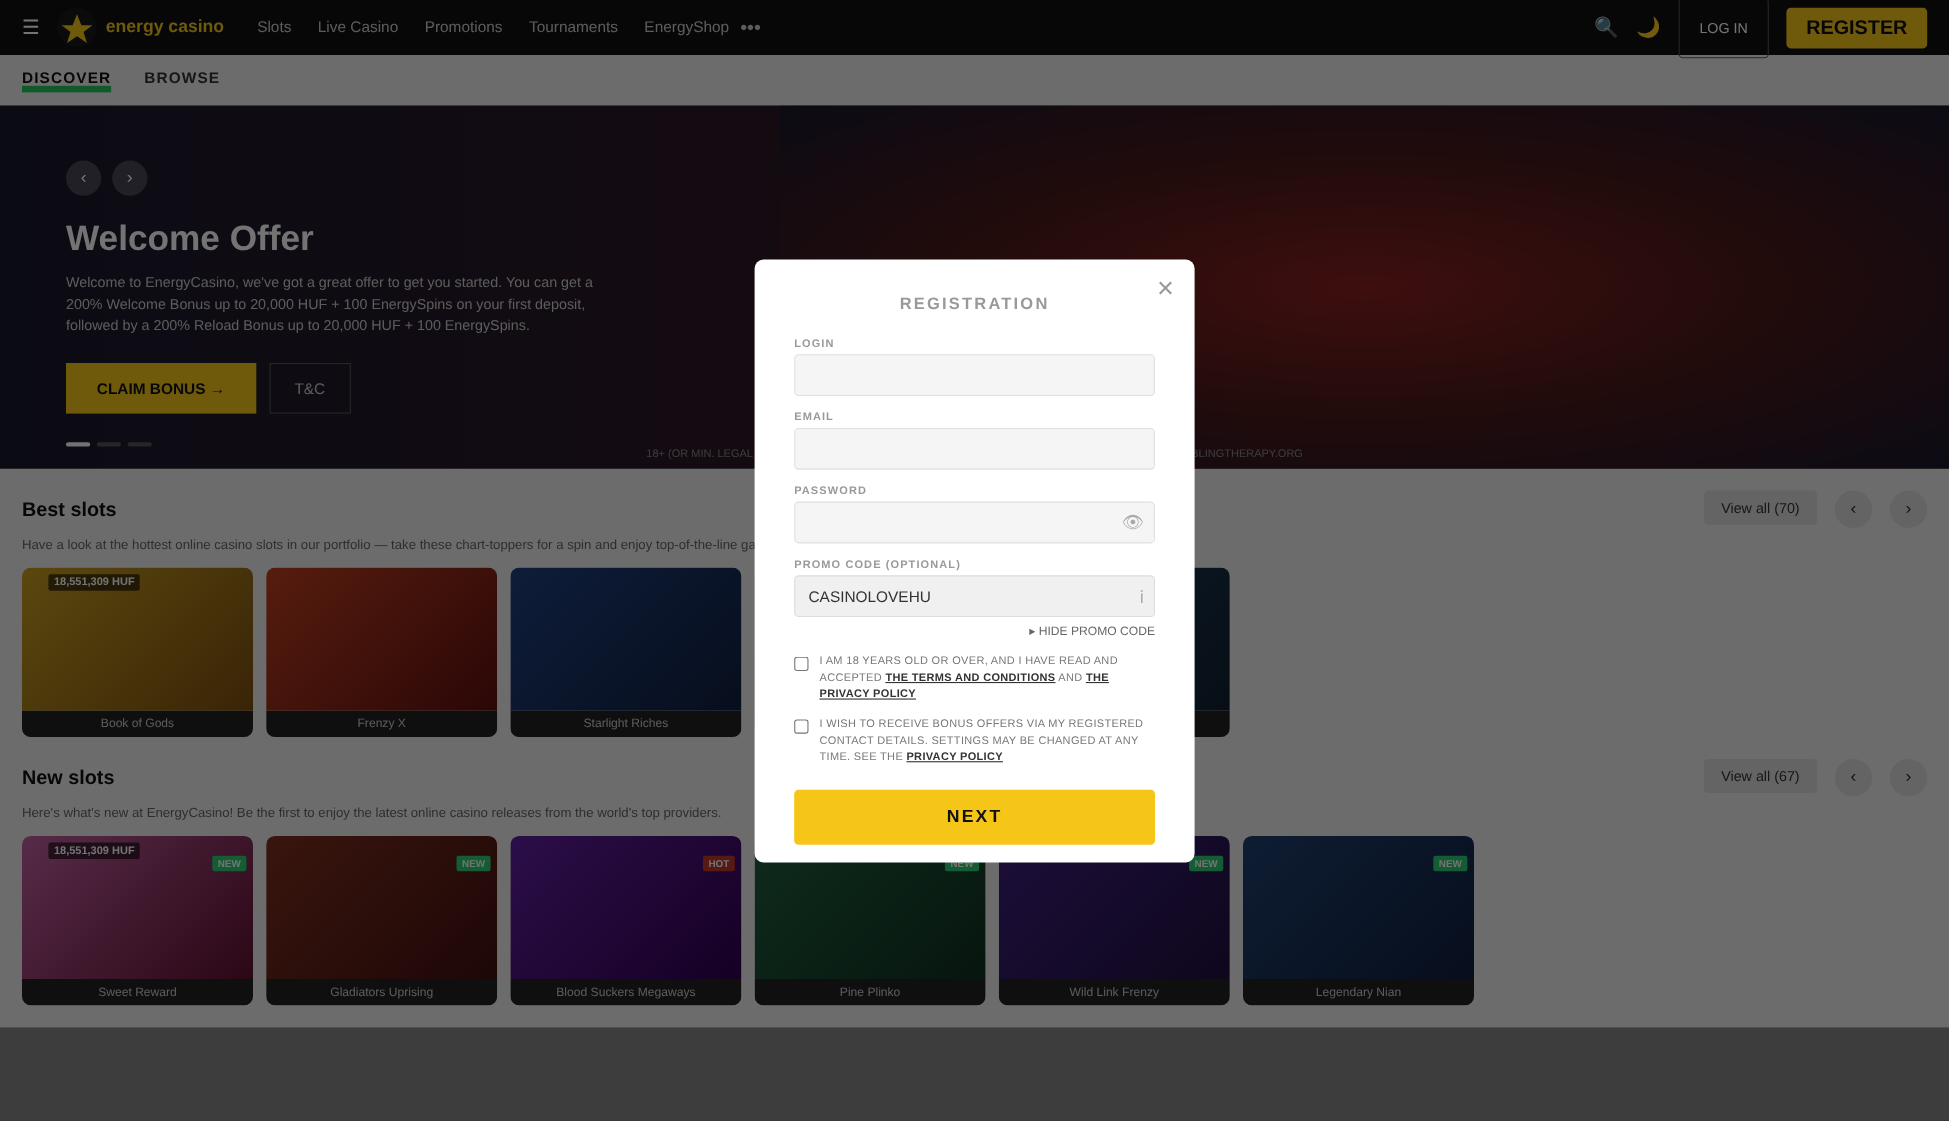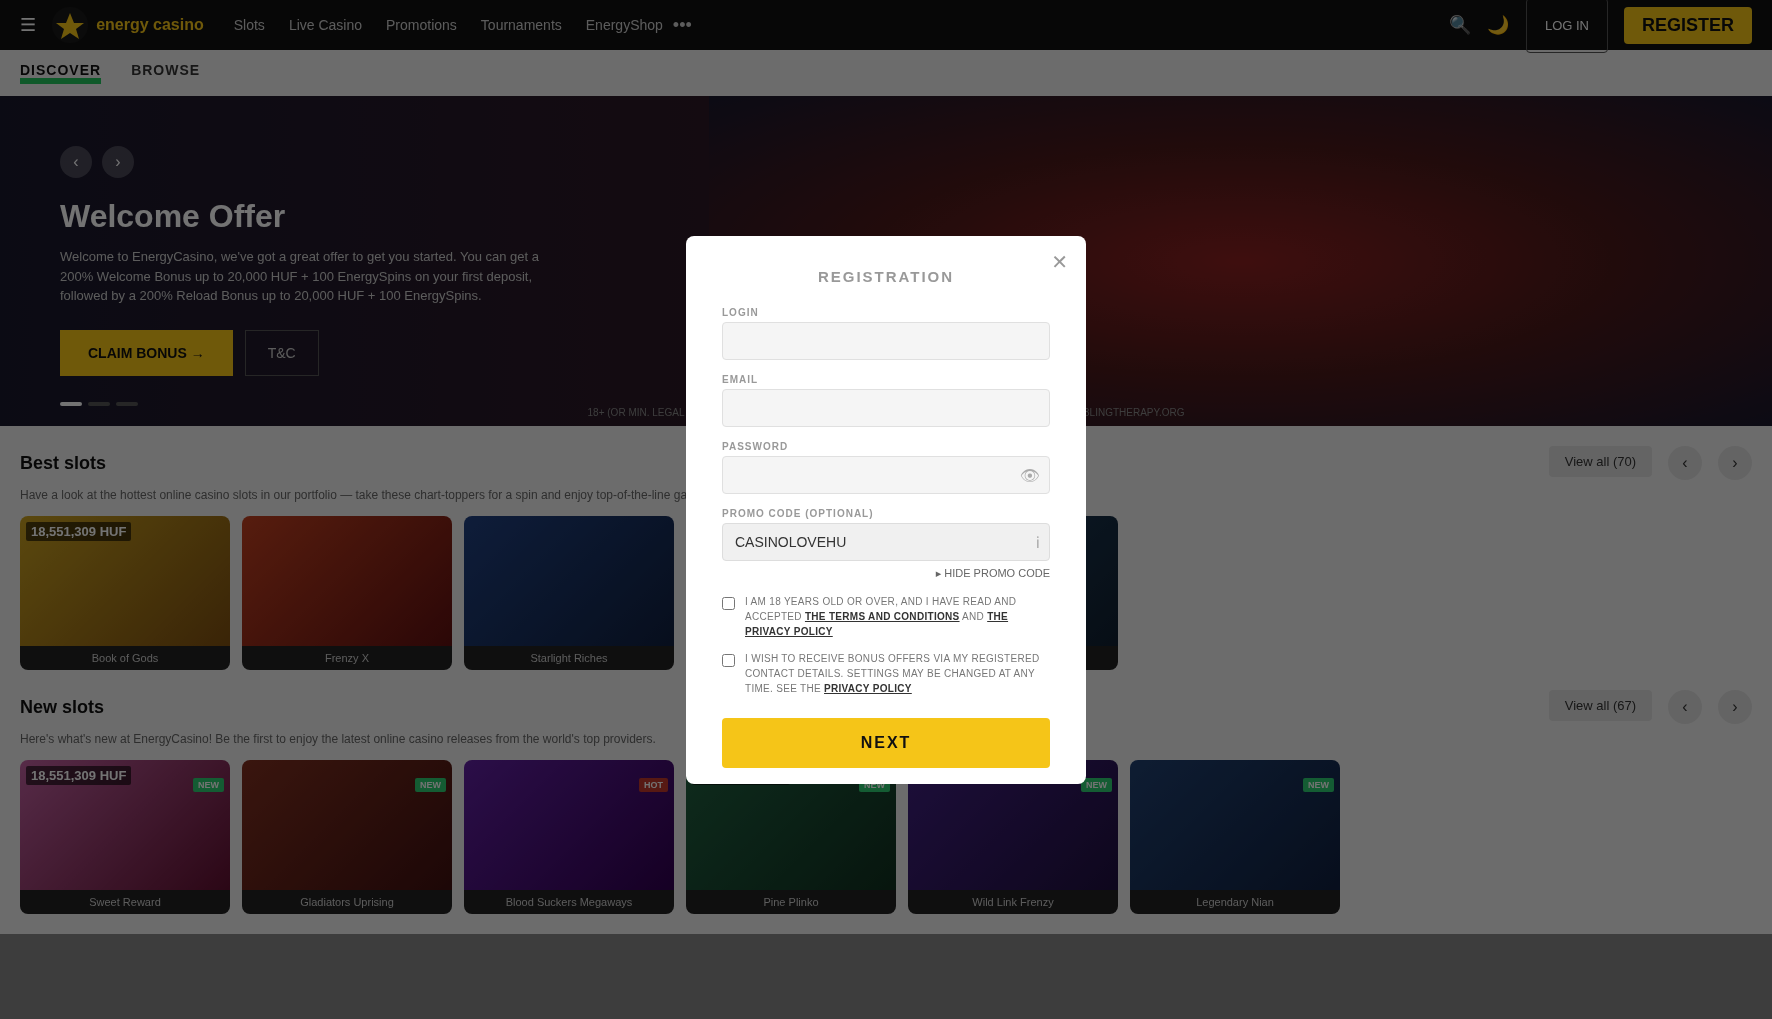--- a/index.html
+++ b/index.html
@@ -288,24 +288,24 @@
       font-weight: bold;
       padding: 2px 5px;
       border-radius: 2px;
       margin-top: 12px;
     }
     .game-badge-hot { background: #c0392b; }
     .game-badge-new { background: #2ecc71; }
     .game-amount {
       position: absolute;
       top: 6px;
-      left: 6px;
+      left: 24px;
       background: rgba(0,0,0,0.6);
       color: #fff;
-      font-size: 13px;
+      font-size: 10px;
       padding: 2px 5px;
       border-radius: 2px;
     }
     .game-name {
       background: #222;
       color: #ccc;
       font-size: 11px;
       text-align: center;
       padding: 6px;
     }

